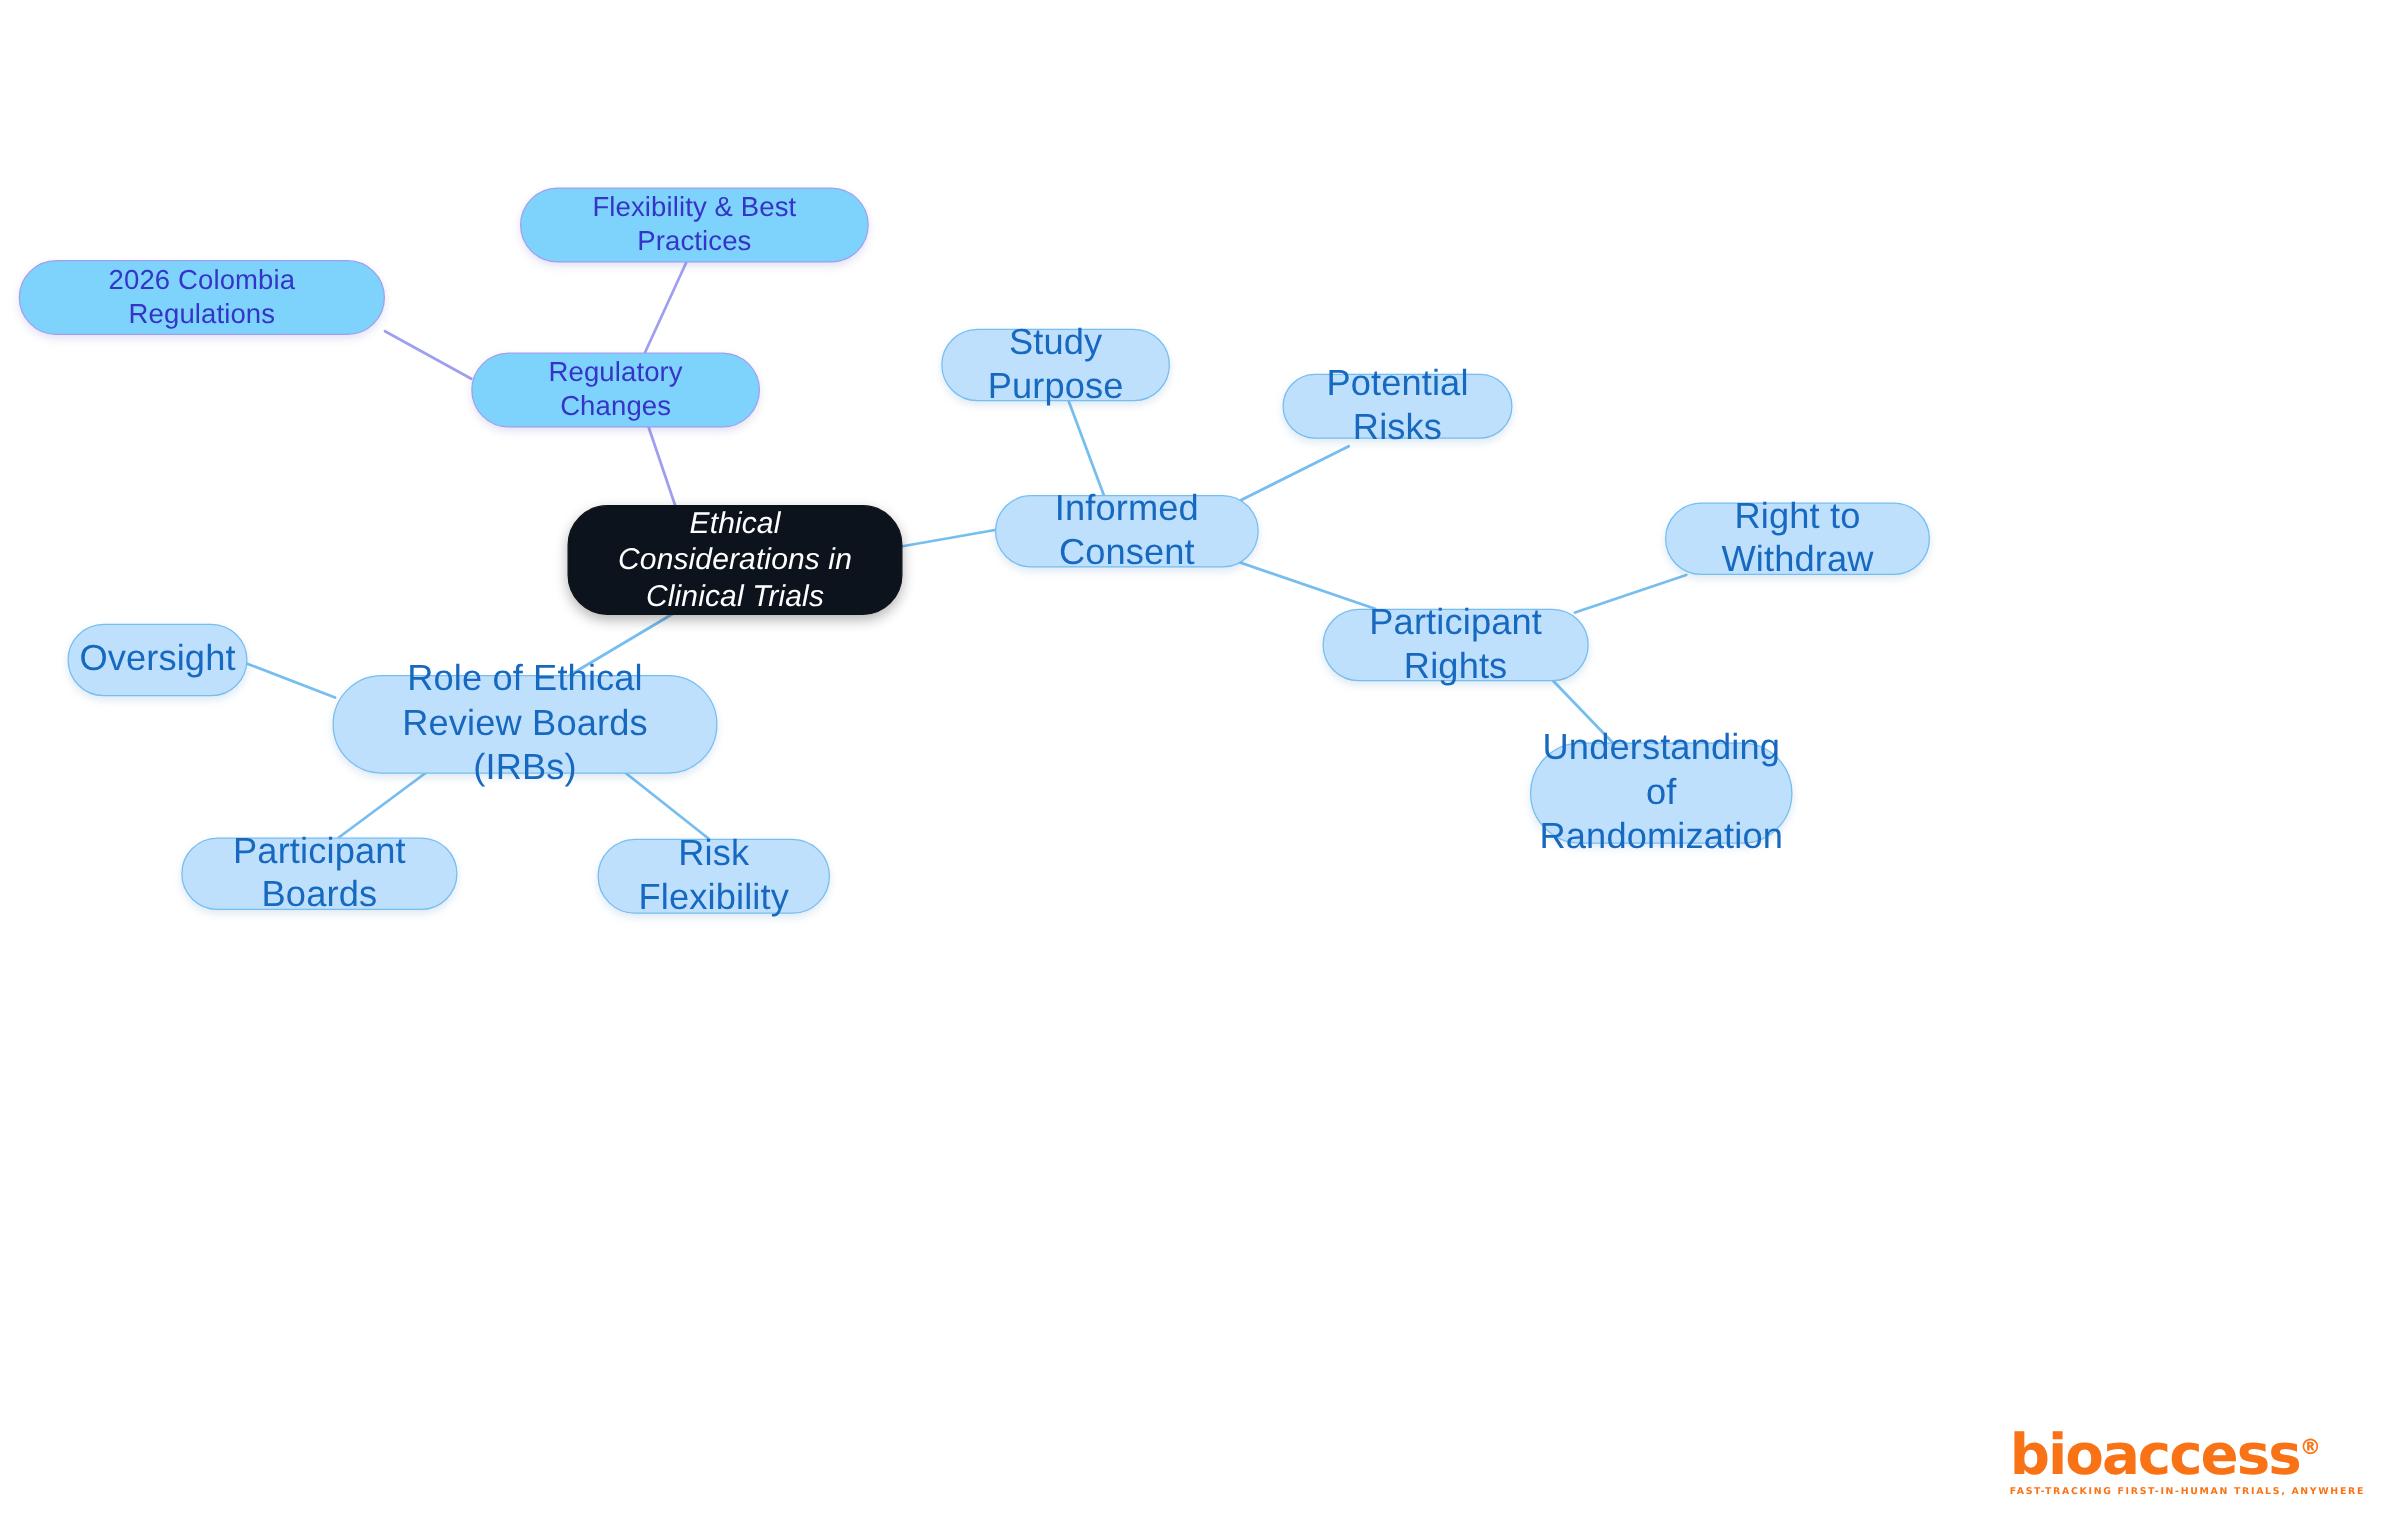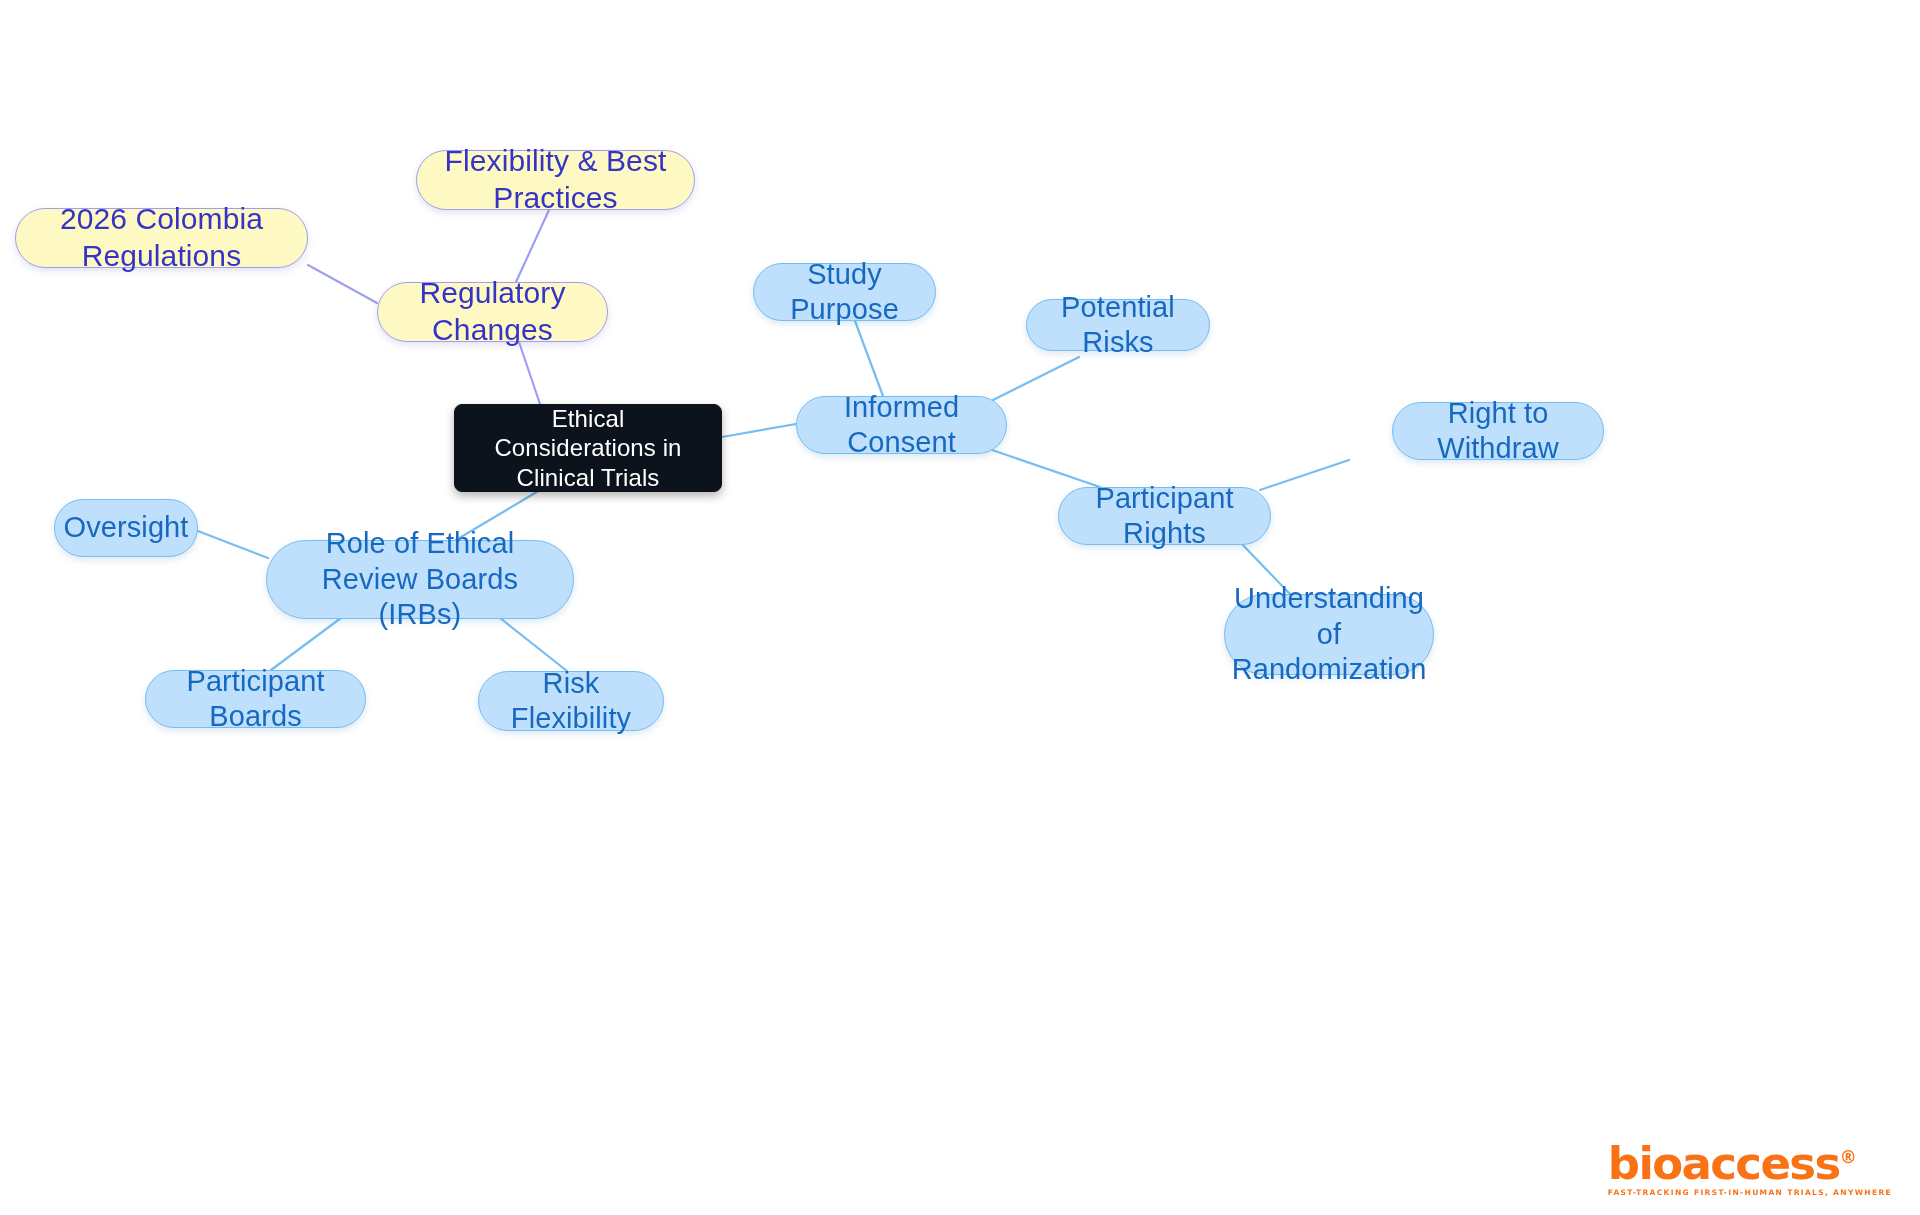--- a/index.html
+++ b/index.html
@@ -39,36 +39,37 @@
     border-width: 1.5px;
     line-height: 1.22;
     white-space: pre-line;
     padding: 0 18px;
     letter-spacing: 0.1px;
   }
   .node.root {
     background: #0d131c;
     border-color: #0d131c;
     color: #ffffff;
-    border-radius: 8px;
+    border-radius: 32px;
     font-size: 24px;
     box-shadow: 0 4px 10px rgba(0,0,0,0.30);
+    font-style: italic;
   }
   .node.blue {
     background: #bfe0fd;
     border-color: #76bdf0;
     color: #1769c0;
     font-size: 29px;
     box-shadow: 0 3px 7px rgba(80,140,190,0.20);
   }
   .node.purple {
-    background: #fef9c3;
+    background: #7dd3fc;
     border-color: #9f9fef;
     color: #3634c7;
-    font-size: 30px;
+    font-size: 22px;
     box-shadow: 0 3px 7px rgba(110,110,200,0.20);
   }
   #logo {
     position: absolute;
     right: 28px;
     bottom: 18px;
     text-align: left;
     user-select: none;
   }
   #logo .wordmark {
@@ -121,21 +122,21 @@
   <div id="node-layer">
       <div class="node root" style="left: 454px; top: 404px; width: 268px; height: 88px;">Ethical Considerations in
 Clinical Trials</div>
       <div class="node purple" style="left: 377px; top: 282px; width: 231px; height: 60px;">Regulatory Changes</div>
       <div class="node purple" style="left: 15px; top: 208px; width: 293px; height: 60px;">2026 Colombia Regulations</div>
       <div class="node purple" style="left: 416px; top: 150px; width: 279px; height: 60px;">Flexibility &amp; Best Practices</div>
       <div class="node blue" style="left: 796px; top: 396px; width: 211px; height: 58px;">Informed Consent</div>
       <div class="node blue" style="left: 753px; top: 263px; width: 183px; height: 58px;">Study Purpose</div>
       <div class="node blue" style="left: 1026px; top: 299px; width: 184px; height: 52px;">Potential Risks</div>
       <div class="node blue" style="left: 1058px; top: 487px; width: 213px; height: 58px;">Participant Rights</div>
-      <div class="node blue" style="left: 1392px; top: 402px; width: 212px; height: 58px;">Right to Withdraw</div>
+      <div class="node blue" style="left: 1332px; top: 402px; width: 212px; height: 58px;">Right to Withdraw</div>
       <div class="node blue" style="left: 1224px; top: 594px; width: 210px; height: 81px;">Understanding of
 Randomization</div>
       <div class="node blue" style="left: 266px; top: 540px; width: 308px; height: 79px;">Role of Ethical Review Boards
 (IRBs)</div>
       <div class="node blue" style="left: 54px; top: 499px; width: 144px; height: 58px;">Oversight</div>
       <div class="node blue" style="left: 145px; top: 670px; width: 221px; height: 58px;">Participant Boards</div>
       <div class="node blue" style="left: 478px; top: 671px; width: 186px; height: 60px;">Risk Flexibility</div>
     </div>
 
   <div id="logo">

